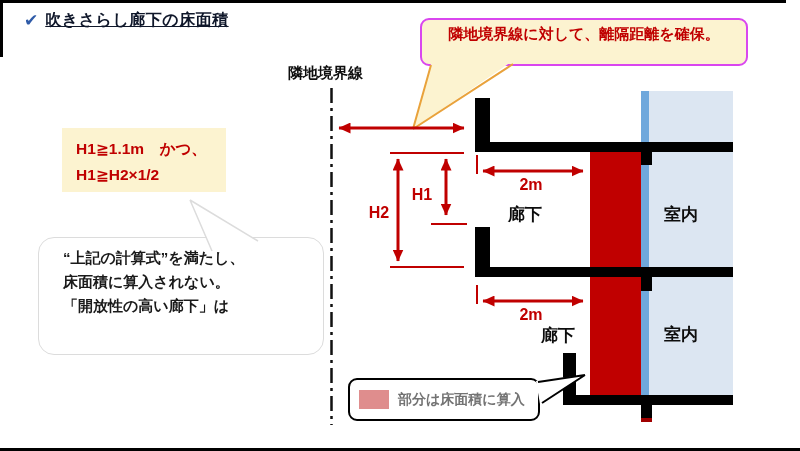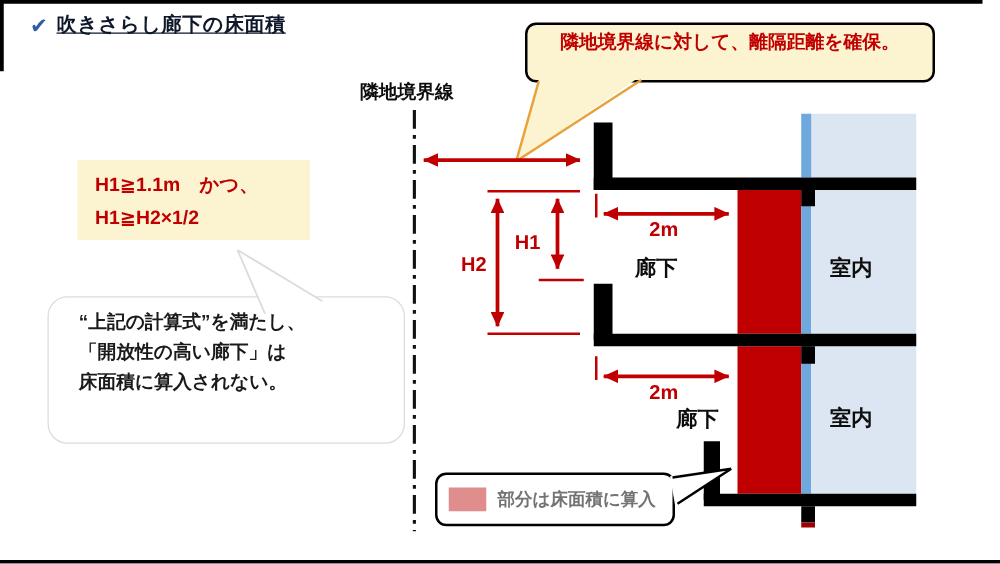--- a/index.html
+++ b/index.html
@@ -14,27 +14,27 @@
   .b-top{left:0;top:0;width:786px;height:3px;}
   .b-left{left:0;top:0;width:3px;height:57px;}
   .b-bottom{left:0;top:448px;width:800px;height:3px;}
   
   .title{left:24px;top:10px;display:flex;align-items:center;gap:7px;}
   .check{color:#2F5BA8;font-size:17px;font-weight:bold;line-height:1;}
   .title-text{font-size:16px;font-weight:bold;color:#0f172a;letter-spacing:.5px;text-decoration:underline;}
   
   .callout{
     left:420px;top:18px;width:328px;height:48px;box-sizing:border-box;
-    background:#FCF3D0;border:2px solid #000000;border-radius:9px;
+    background:#FCF3D0;border:2px solid #d946ef;border-radius:9px;
     text-align:center;padding-top:3px;
   }
   .callout div{font-size:15px;font-weight:bold;color:#C00000;line-height:21px;white-space:nowrap;}
   
   .formula{
-    left:62px;top:128px;width:186px;height:64px;box-sizing:border-box;
+    left:62px;top:128px;width:164px;height:64px;box-sizing:border-box;
     background:#FCF3D0;padding:8px 0 0 14px;
   }
   .formula div{font-size:15.5px;font-weight:bold;color:#C00000;line-height:26px;white-space:nowrap;}
   
   .note{
     left:38px;top:237px;width:286px;height:118px;box-sizing:border-box;
     background:#fff;border:1.5px solid #DCDCDC;border-radius:16px;
     padding:8px 0 0 24px;
   }
   .note div{font-size:15px;font-weight:600;color:#1a1a1a;line-height:24px;white-space:nowrap;}
@@ -97,22 +97,22 @@
     <div>隣地境界線に対して、離隔距離を確保。</div>
   </div>
 
   <div class="abs formula">
     <div>H1≧1.1m　かつ、</div>
     <div>H1≧H2×1/2</div>
   </div>
 
   <div class="abs note">
     <div>“上記の計算式”を満たし、</div>
+    <div>床面積に算入されない。</div>
     <div>「開放性の高い廊下」は</div>
-    <div>床面積に算入されない。</div>
   </div>
 
   <div class="lbl boundary-lbl">隣地境界線</div>
 
   <div class="lbl area-lbl" style="left:508px;top:203px;width:62px;">廊下</div>
   <div class="lbl area-lbl" style="left:664px;top:203px;width:60px;">室内</div>
   <div class="lbl area-lbl" style="left:541px;top:324px;width:60px;">廊下</div>
   <div class="lbl area-lbl" style="left:664px;top:323px;width:60px;">室内</div>
 
   <div class="dim dim-h" style="left:404px;top:186px;width:36px;">H1</div>

